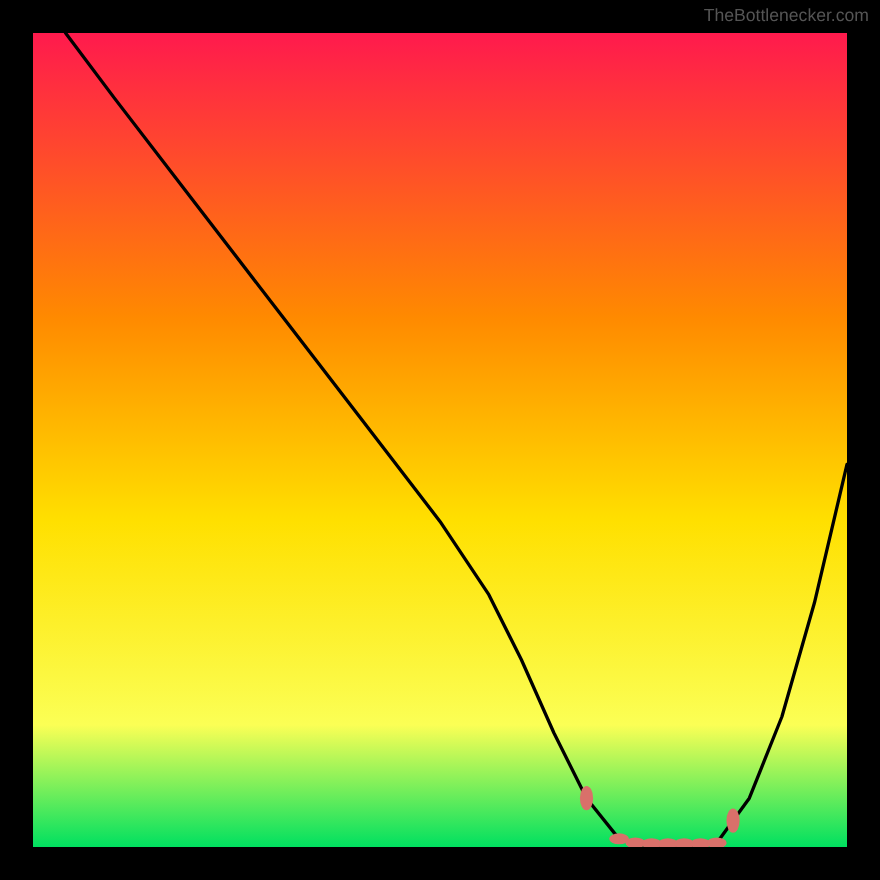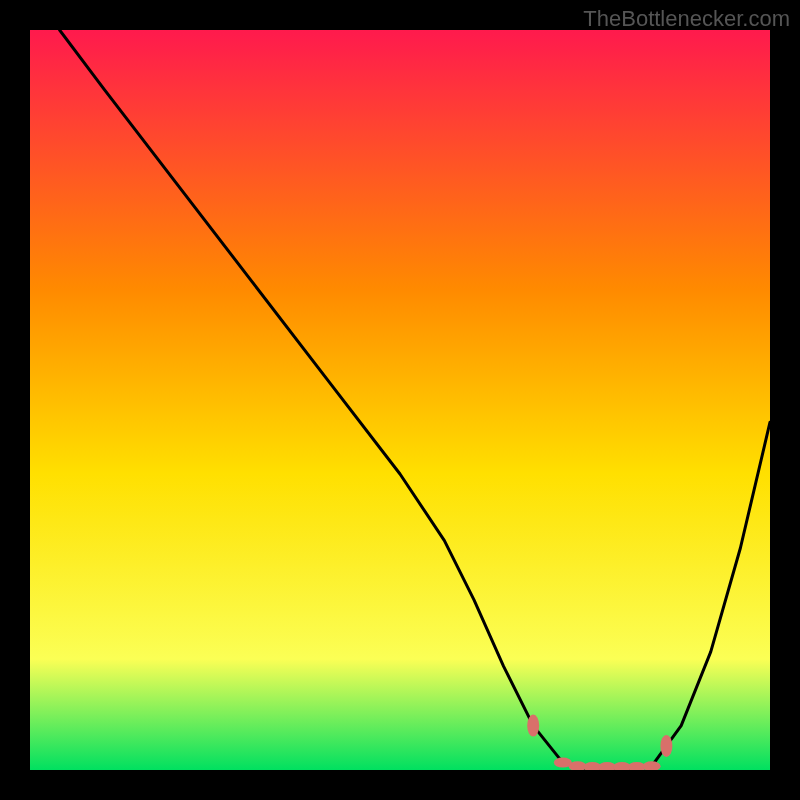--- a/index.html
+++ b/index.html
@@ -15,21 +15,21 @@
     position: relative;
     width: 800px;
     height: 800px;
     background: #000;
   }
   .watermark {
     position: absolute;
     top: 6px;
     right: 10px;
     color: #555;
-    font-size: 22px;
+    font-size: 16px;
     font-weight: 500;
     z-index: 10;
   }
   .plot-area {
     position: absolute;
     left: 30px;
     top: 30px;
     width: 740px;
     height: 740px;
   }

